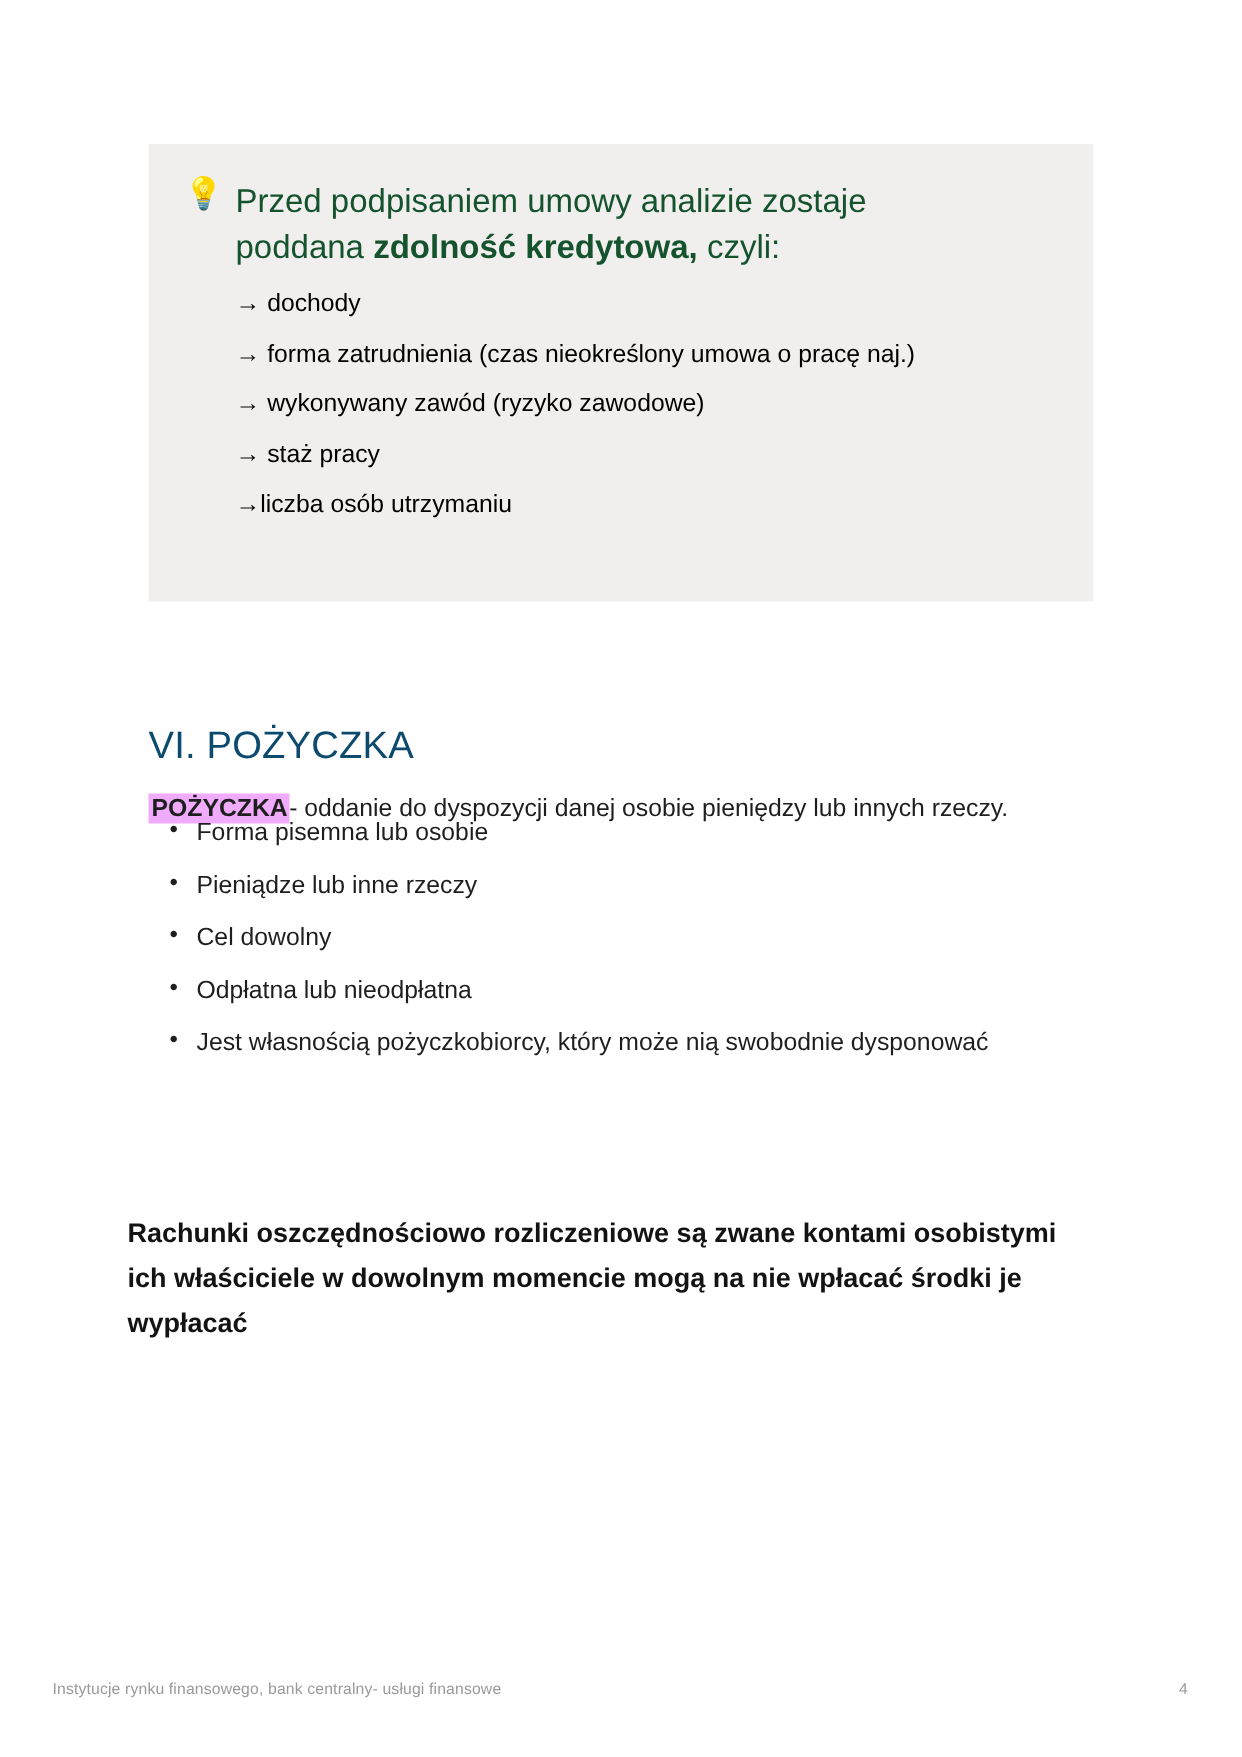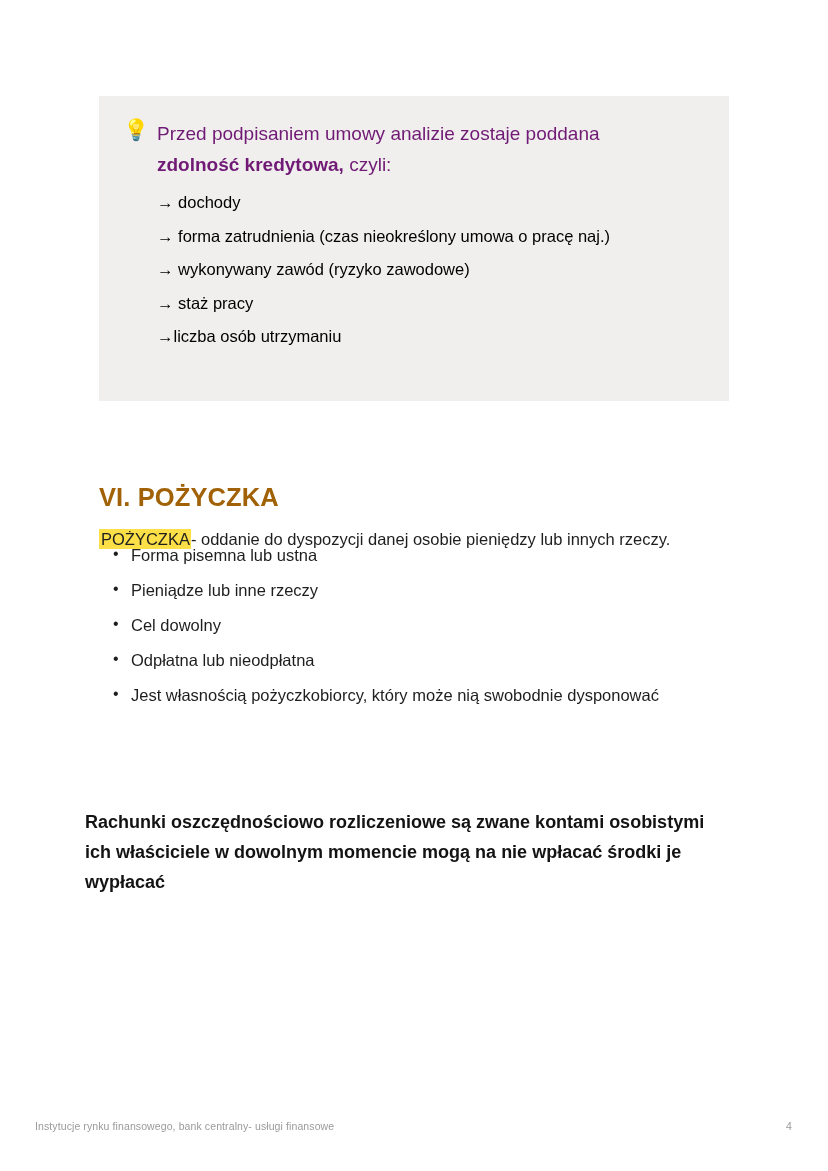--- a/index.html
+++ b/index.html
@@ -34,23 +34,23 @@
   }
   .bulb-icon {
     font-size: 21px;
     line-height: 24px;
     flex: 0 0 auto;
     width: 22px;
     text-align: center;
     user-select: none;
   }
   .callout-lead {
-    font-size: 19px;
+    font-size: 22px;
     line-height: 31px;
-    color: #701a75;
+    color: #14532d;
     max-width: 500px;
   }
   .callout-lead b { font-weight: bold; }
 
   .arrow-list {
     margin: 11px 0 0 34px;
     padding: 0;
     list-style: none;
   }
   .arrow-list li {
@@ -60,38 +60,38 @@
     margin-bottom: 10.5px;
     white-space: pre;
   }
 
   
   .section-title {
     position: absolute;
     left: 99px;
     top: 466px;
     font-size: 25.5px;
-    font-weight: bold;
+    font-weight: normal;
     letter-spacing: 0.1px;
-    color: #a16207;
+    color: #0c4a6e;
   }
 
   
   .definition {
     position: absolute;
     left: 99px;
     top: 509px;
     width: 640px;
     font-size: 16.5px;
     line-height: 26px;
     color: #1e1e1e;
   }
   .definition .hl {
-    font-weight: normal;
-    background: #fde047;
+    font-weight: bold;
+    background: #f0abfc;
     padding: 1px 1px 1px 2px;
   }
 
   
   .bullets {
     position: absolute;
     left: 113px;
     top: 544px;
     width: 640px;
     margin: 0;
@@ -169,21 +169,21 @@
   </ul>
 </div>
 
 <h1 class="section-title">VI. POŻYCZKA</h1>
 
 <p class="definition">
   <span class="hl">POŻYCZKA</span><span>- oddanie do dyspozycji danej osobie pieniędzy lub innych rzeczy.</span>
 </p>
 
 <ul class="bullets">
-  <li>Forma pisemna lub ustna</li>
+  <li>Forma pisemna lub osobie</li>
   <li>Pieniądze lub inne rzeczy</li>
   <li>Cel dowolny</li>
   <li>Odpłatna lub nieodpłatna</li>
   <li>Jest własnością pożyczkobiorcy, który może nią swobodnie dysponować</li>
 </ul>
 
 <p class="closing">Rachunki oszczędnościowo rozliczeniowe są zwane kontami osobistymi ich właściciele w dowolnym momencie mogą na nie wpłacać środki je wypłacać</p>
 
 <div class="footer">
   <span class="footer-note">Instytucje rynku finansowego, bank centralny- usługi finansowe</span>

